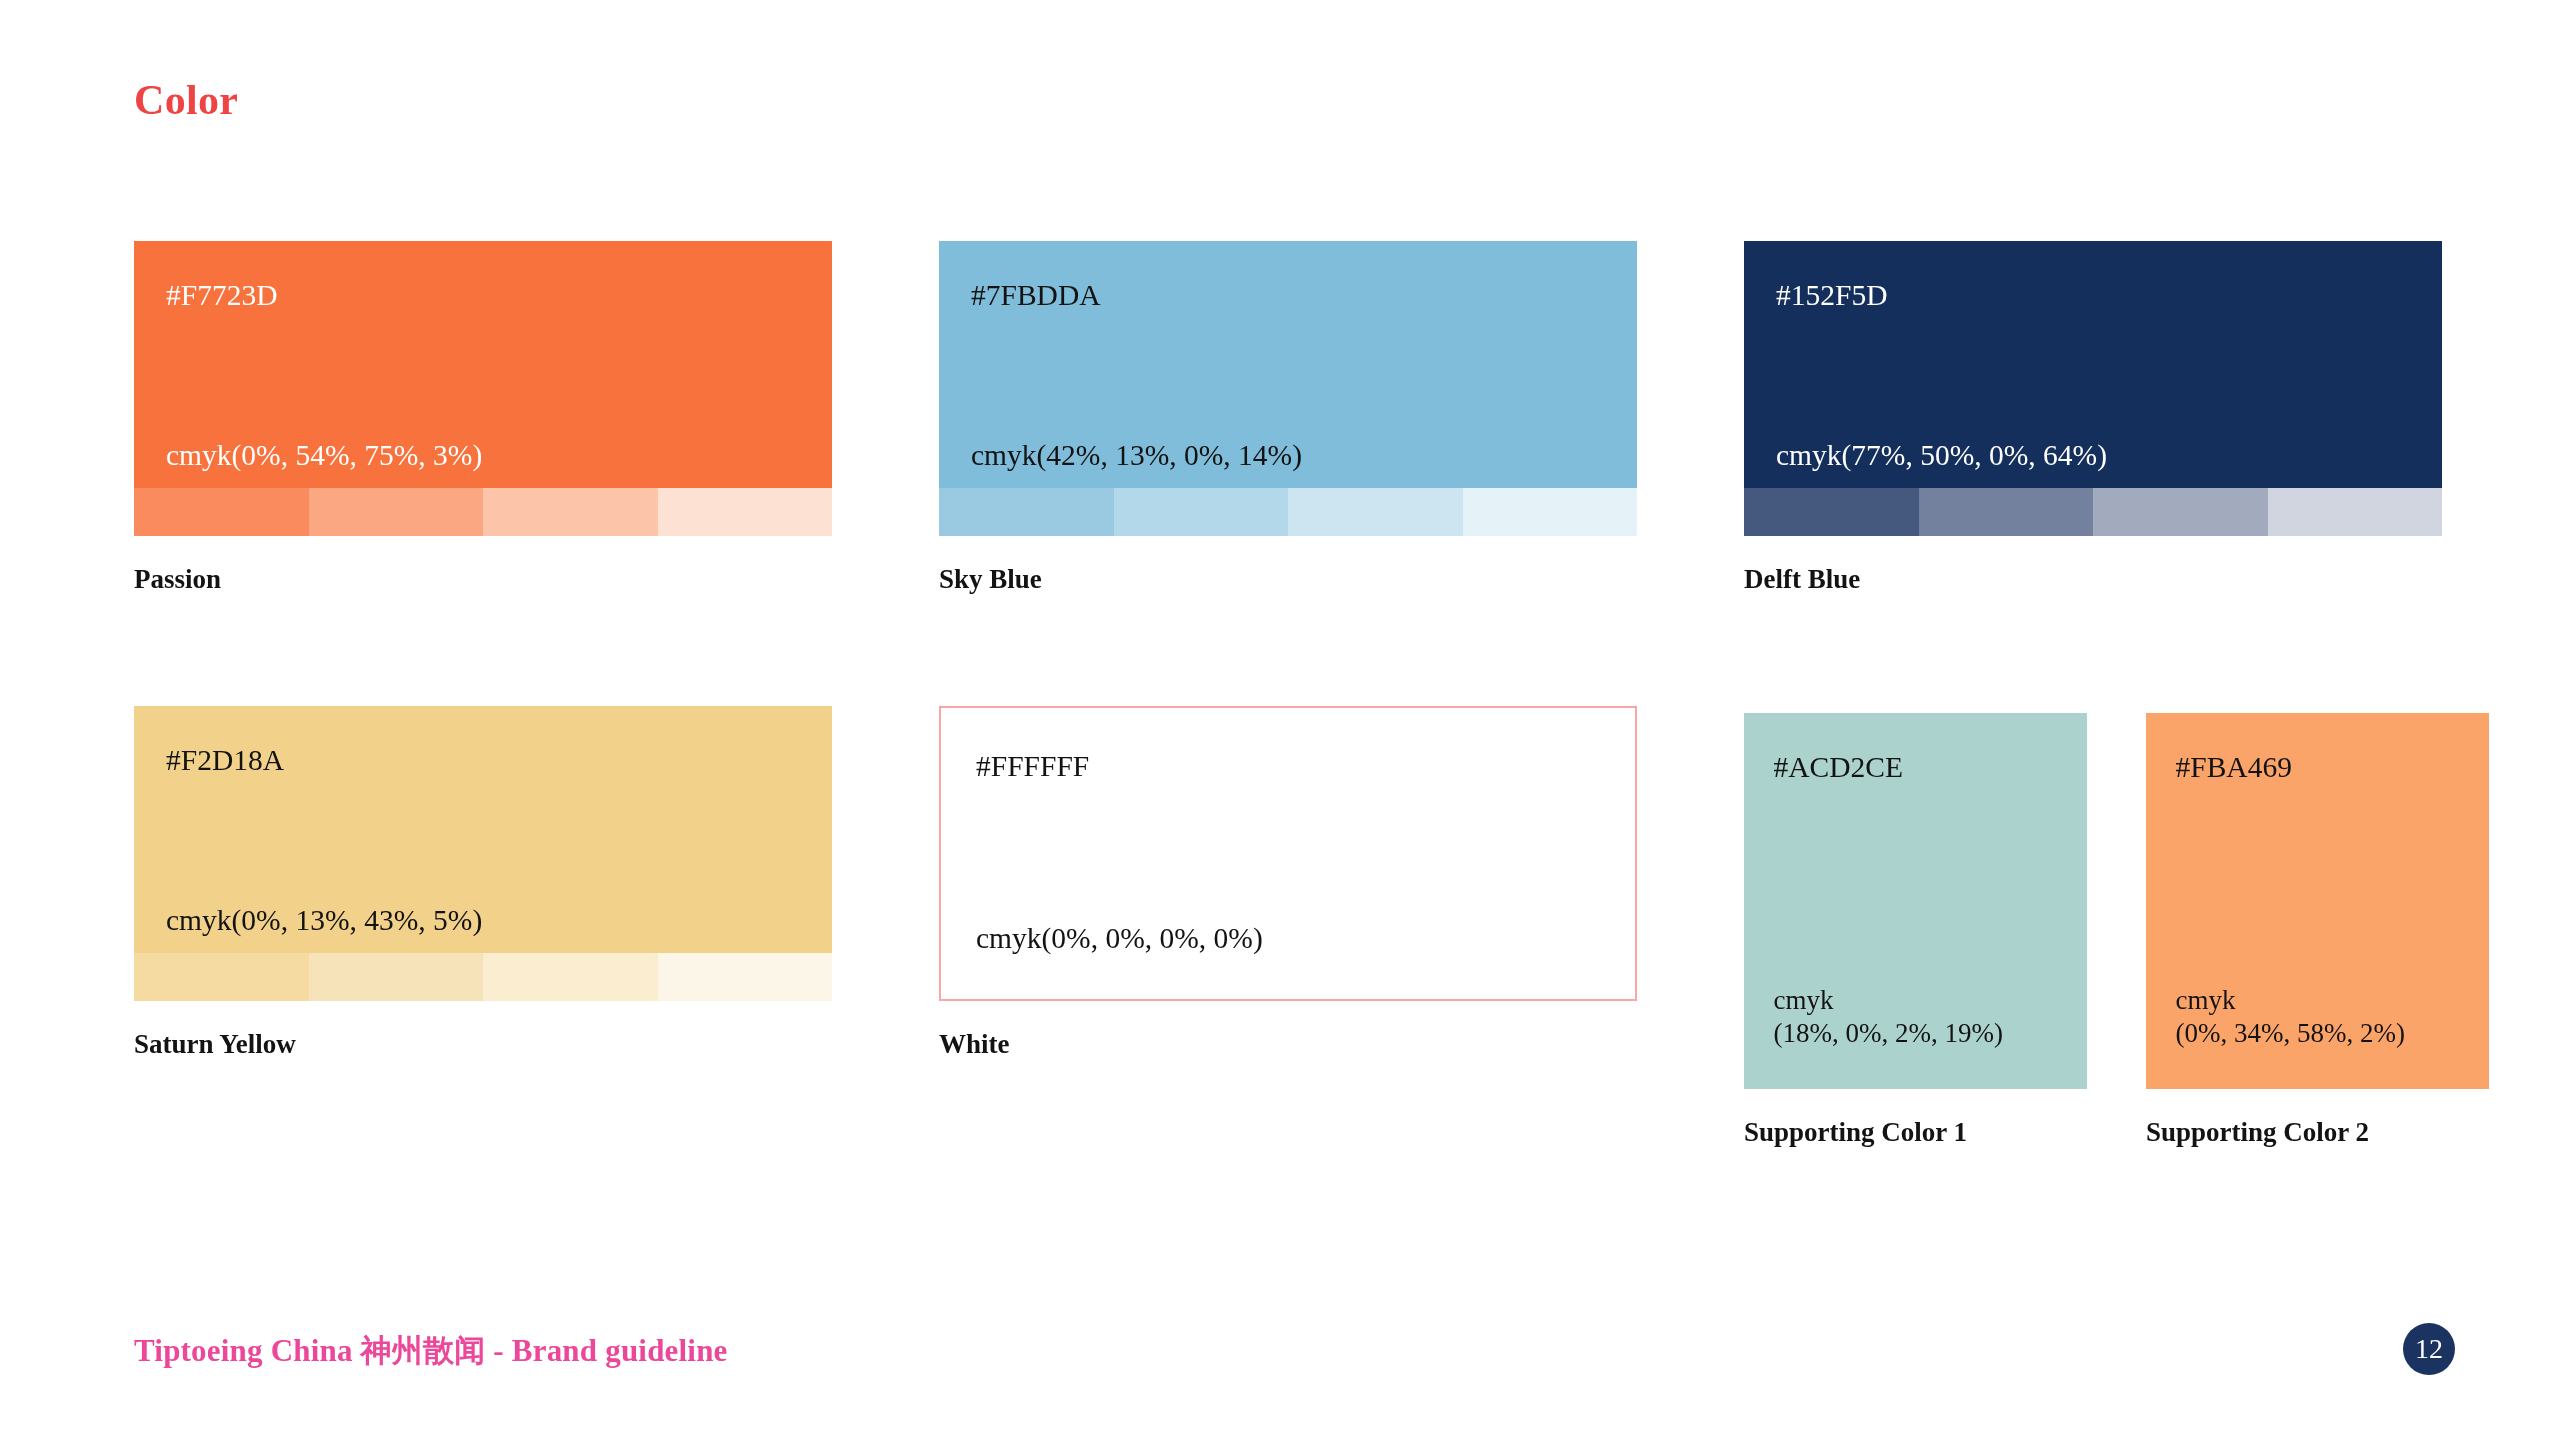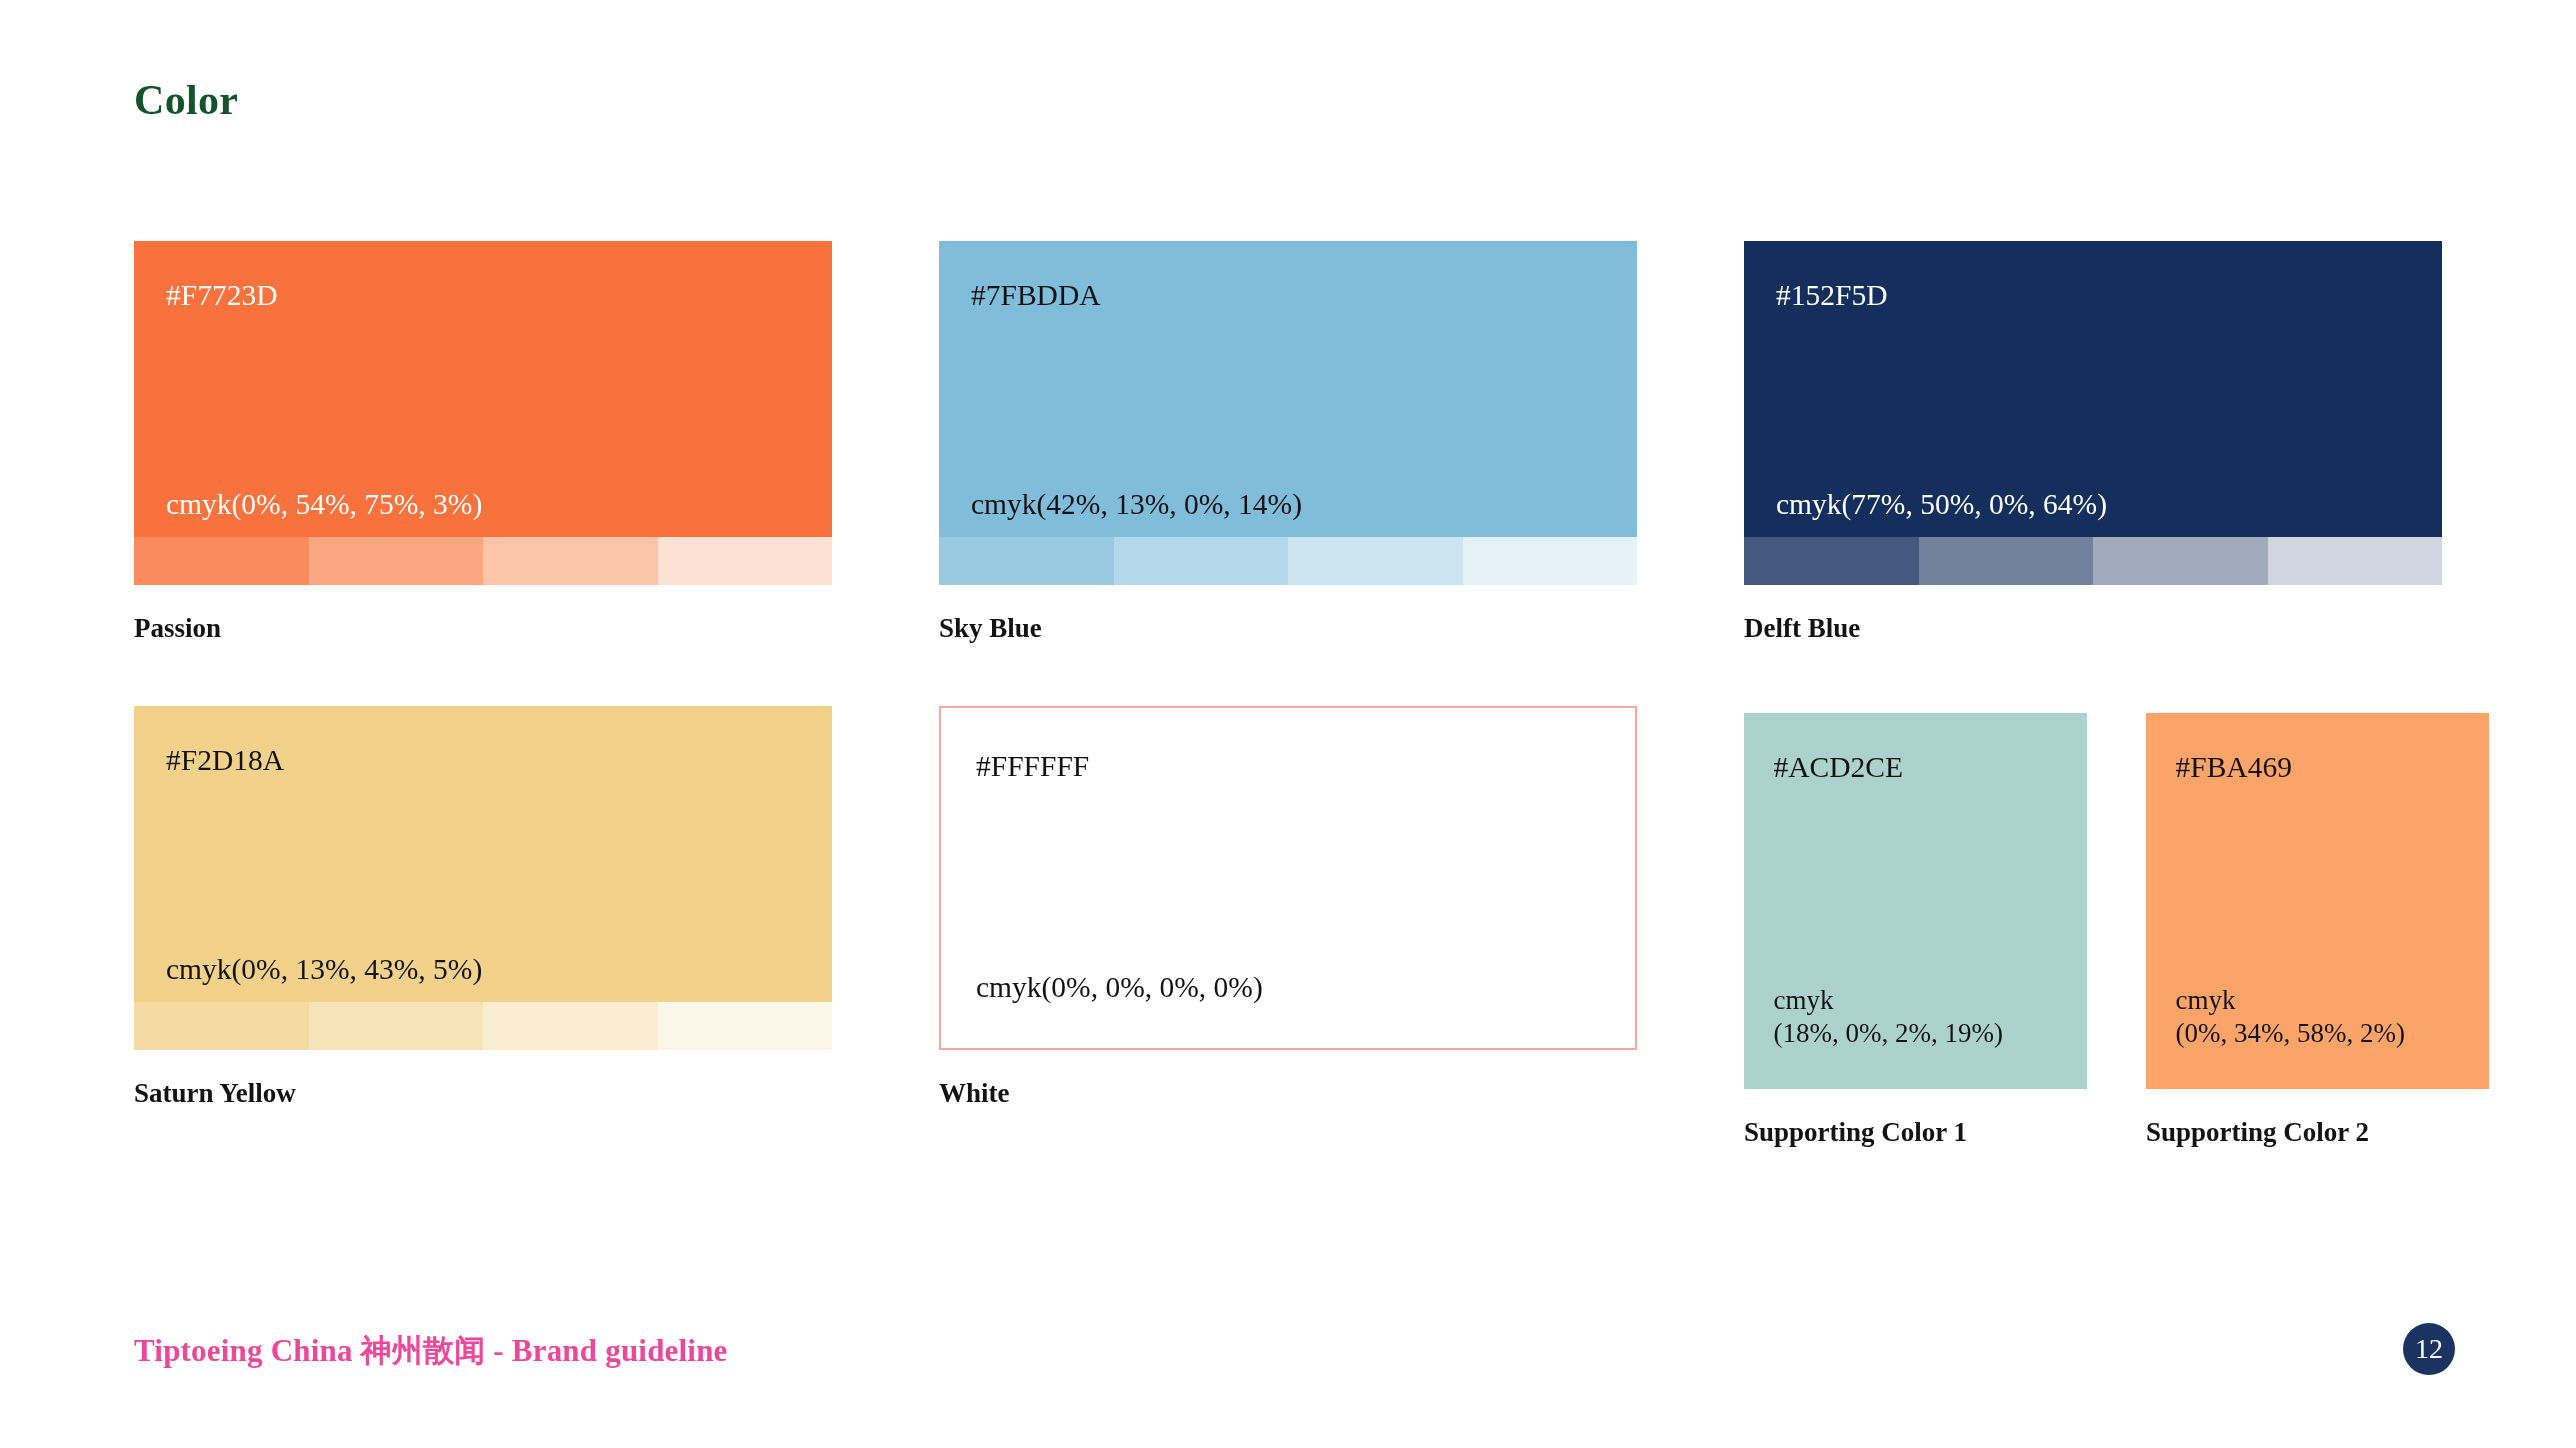--- a/index.html
+++ b/index.html
@@ -48,21 +48,21 @@
     height: 419px;
   }
   .cell.col-1 { left: 0px; }
   .cell.col-2 { left: 805px; }
   .cell.col-3 { left: 1610px; }
 
   
   .swatch {
     position: relative;
     width: 100%;
-    height: 344px;
+    height: 295px;
     box-sizing: border-box;
   }
   .swatch.bordered {
     border: 2px solid #fca5a5;
     background: #FFFFFF;
   }
 
   .swatch-hex {
     position: absolute;
     left: 32px;
@@ -146,21 +146,21 @@
     display: flex;
     align-items: center;
     justify-content: center;
     font-size: 28px;
     line-height: 1;
   }
 </style>
 </head>
 <body style="background: rgb(255, 255, 255);">
 
-<div class="page-title" style="color: #14532d;">Color</div>
+<div class="page-title" style="color: #ef4444;">Color</div>
 
 <div class="grid">
 
   <div class="row row-1">
 
     <div class="cell col-1">
       <div class="swatch" id="sw-r1-0" style="background: rgb(247, 114, 61);">
         <div class="swatch-hex text-light">#F7723D</div>
         <div class="swatch-cmyk text-light">cmyk(0%, 54%, 75%, 3%)</div>
         <div class="tints" id="tints-r1-0">

